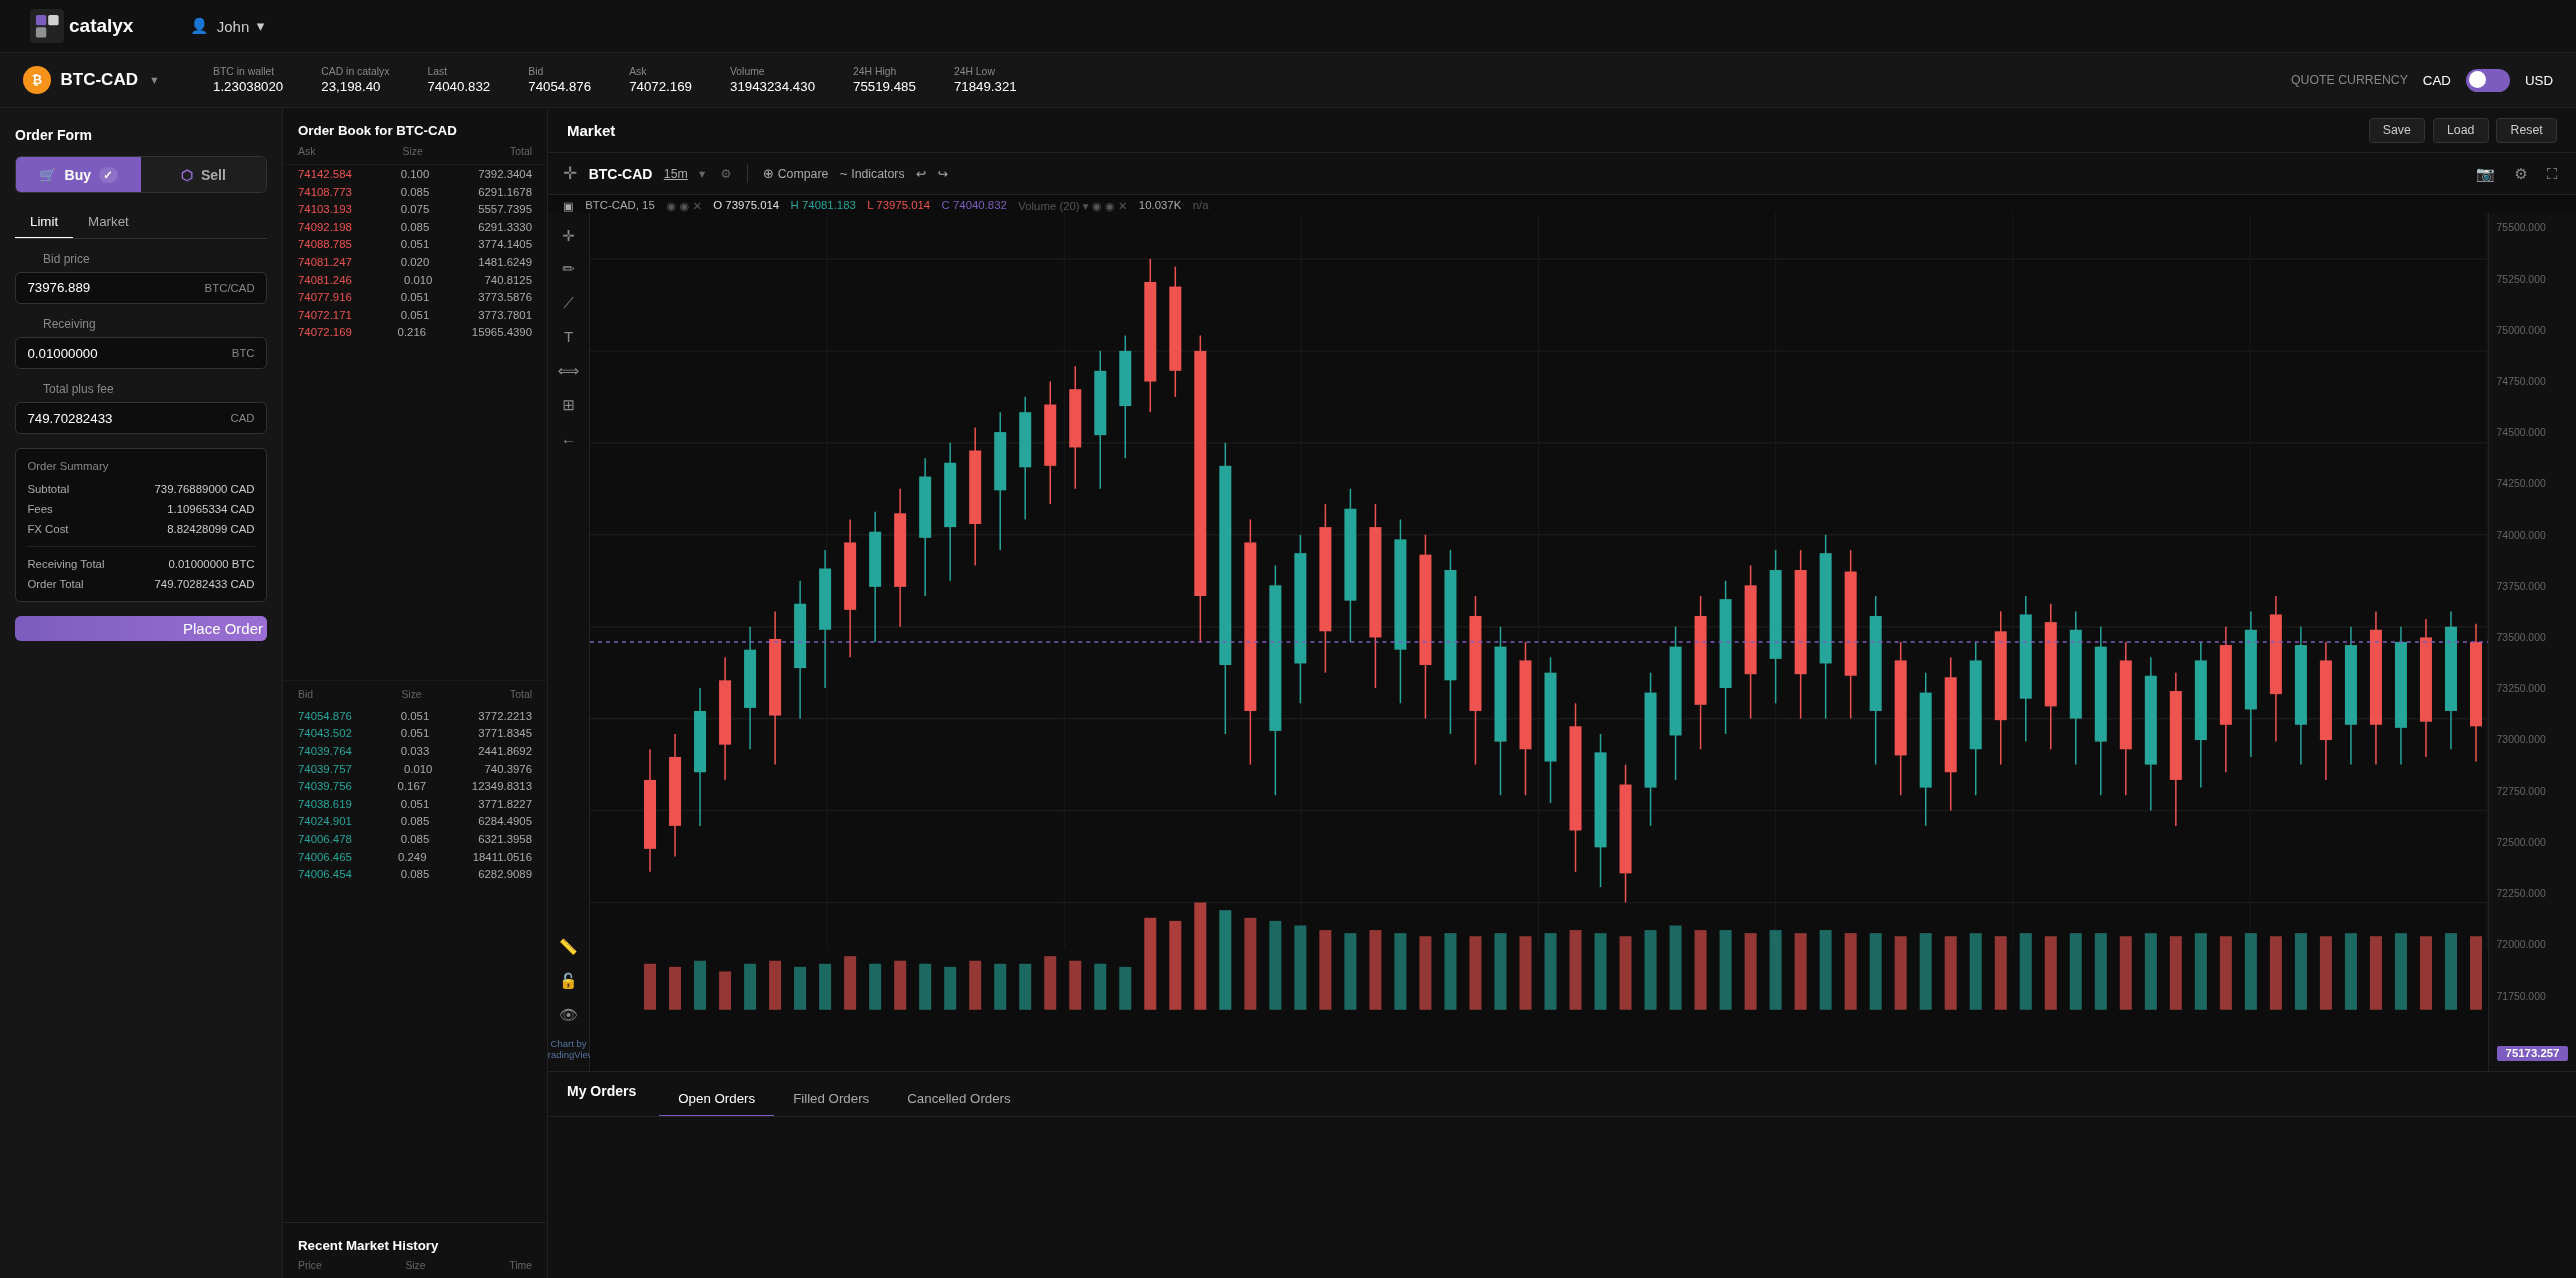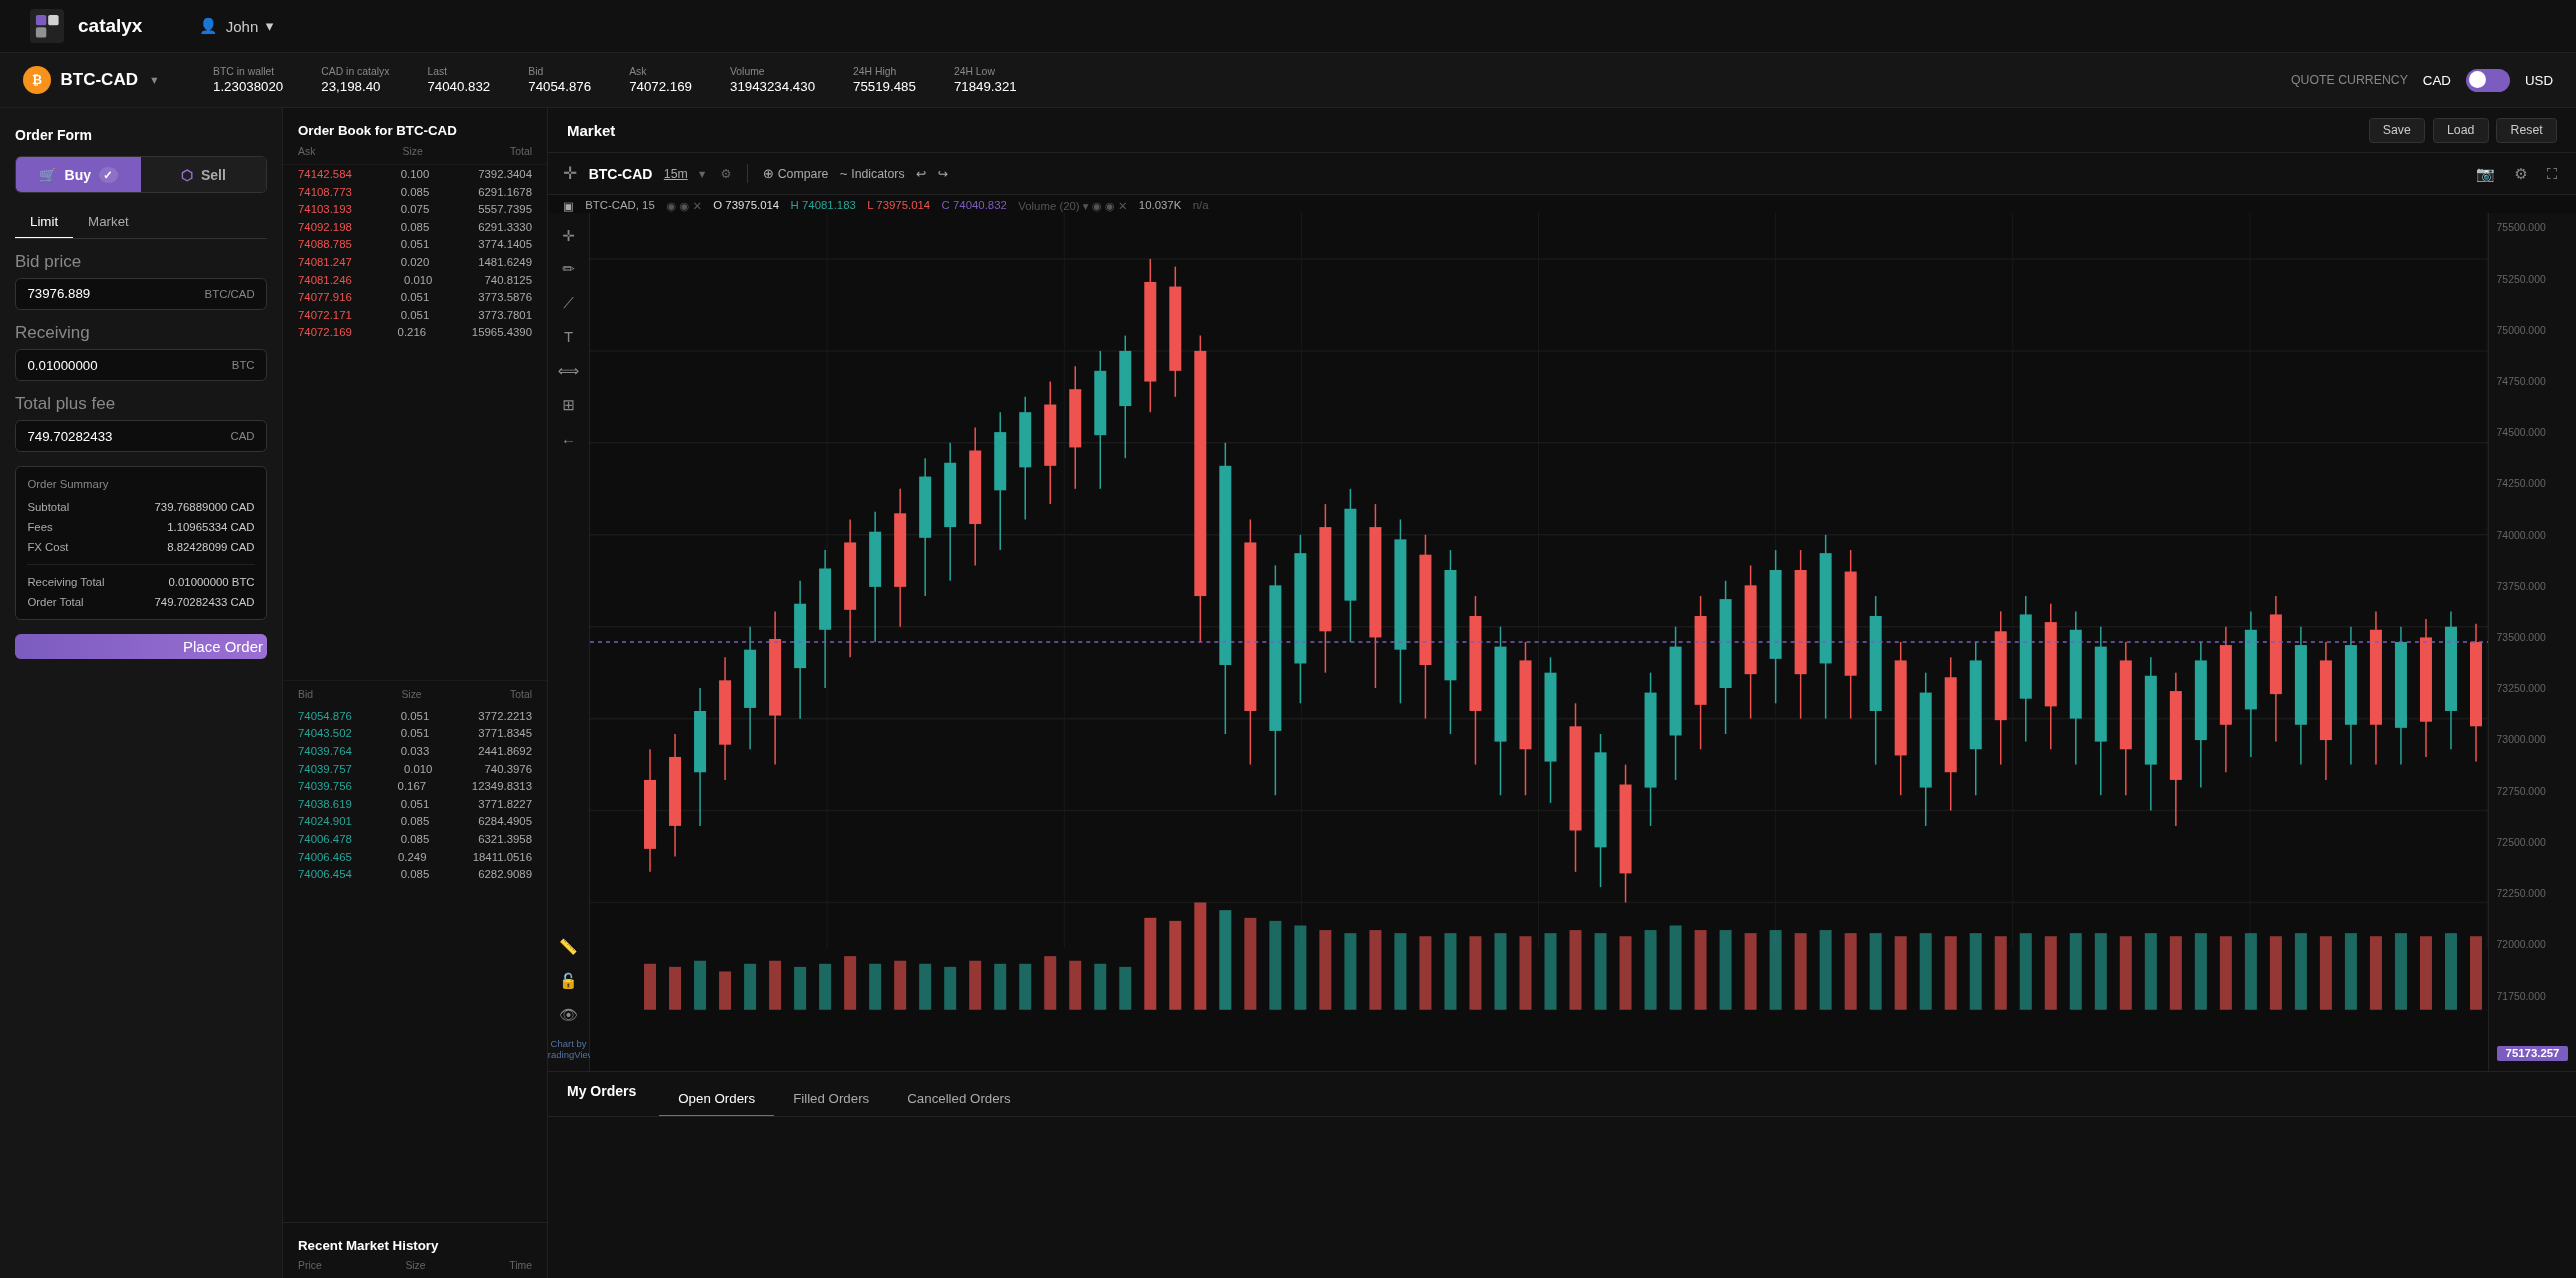--- a/index.html
+++ b/index.html
@@ -7,21 +7,21 @@
 
     
     .topnav {
       background: #111;
       display: flex;
       align-items: center;
       height: 53px;
       padding: 0 30px;
       border-bottom: 0.9px solid #222;
     }
-    .logo { display: flex; align-items: center; gap: 14px; margin-right: 57px; }
+    .logo { display: flex; align-items: center; gap: 5px; margin-right: 57px; }
     .logo-icon { width: 34px; height: 34px; background: #222; border-radius: 3.8px; display: flex; align-items: center; justify-content: center; }
     .logo-text { color: #fff; font-size: 19px; font-weight: 600; }
     .nav-links { display: flex; gap: 45px; flex: 1; }
     .nav-link { color: #aaa; font-size: 15px; cursor: pointer; padding: 3.8px 0; }
     .nav-link.active { color: #fff; border-bottom: 1.9px solid #7c5cbf; }
     .nav-right { display: flex; align-items: center; gap: 23px; }
     .user-info { display: flex; align-items: center; gap: 7.6px; color: #ccc; cursor: pointer; font-size: 15px; }
 
     
     .subheader {
@@ -72,21 +72,21 @@
     }
     .panel-title { font-size: 14px; font-weight: 600; color: #fff; }
     .buy-sell-tabs { display: flex; border: 0.9px solid #333; border-radius: 5.7px; overflow: hidden; }
     .bstab { flex: 1; padding: 9.5px; text-align: center; cursor: pointer; font-size: 14px; font-weight: 600; }
     .bstab.buy { background: #7c5cbf; color: #fff; display: flex; align-items: center; justify-content: center; gap: 7.6px; }
     .bstab.sell { background: #1e1e1e; color: #aaa; }
     .order-type-tabs { display: flex; border-bottom: 0.9px solid #333; }
     .ot-tab { padding: 7.6px 15px; cursor: pointer; color: #aaa; font-size: 13.3px; }
     .ot-tab.active { color: #fff; border-bottom: 1.9px solid #fff; }
     .form-group { display: flex; flex-direction: column; gap: 5.7px; }
-    .form-label { color: #888; font-size: 17px; }
+    .form-label { color: #888; font-size: 12px; margin-left: 28px; }
     .form-input-wrap { background: #0d0d0d; border: 0.9px solid #333; border-radius: 5.7px; display: flex; align-items: center; padding: 7.6px 11.4px; }
     .form-input { background: transparent; border: none; outline: none; color: #fff; font-size: 13.3px; flex: 1; width: 100%; }
     .input-suffix { color: #888; font-size: 11.4px; white-space: nowrap; }
     .order-summary { background: #0d0d0d; border: 0.9px solid #333; border-radius: 5.7px; padding: 11.4px; display: flex; flex-direction: column; gap: 7.6px; }
     .summary-title { color: #888; font-size: 11.4px; margin-bottom: 3.8px; }
     .summary-row { display: flex; justify-content: space-between; align-items: center; }
     .summary-key { color: #aaa; font-size: 11.4px; }
     .summary-val { color: #ccc; font-size: 11.4px; }
     .divider { height: 0.9px; background: #222; margin: 3.8px 0; }
     .place-order-btn { background: linear-gradient(90deg, #7c5cbf, #9b6fd4); color: #fff; border: none; border-radius: 5.7px; padding: 4px; font-size: 15px; font-weight: 400; cursor: pointer; text-align: right; }

